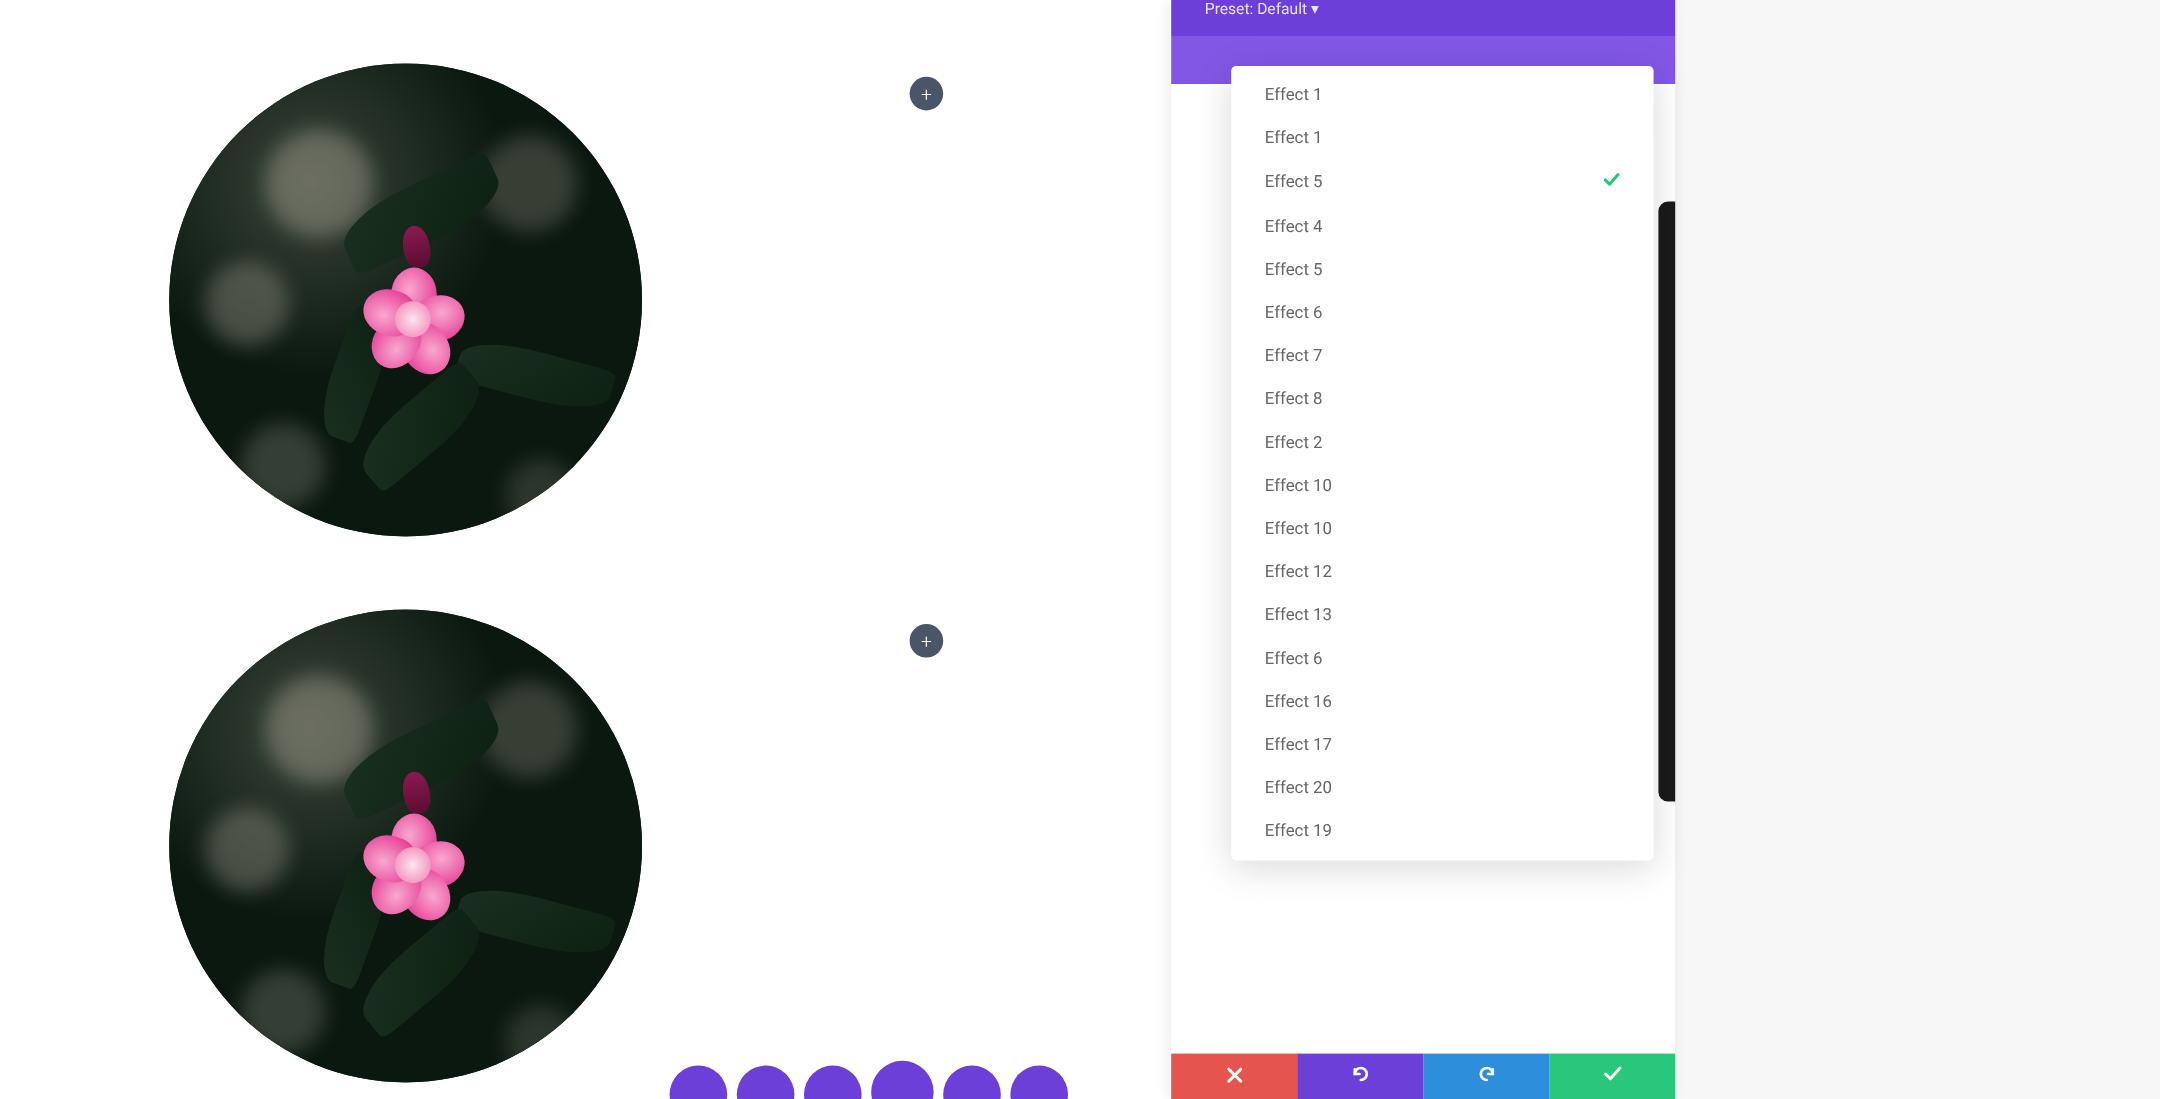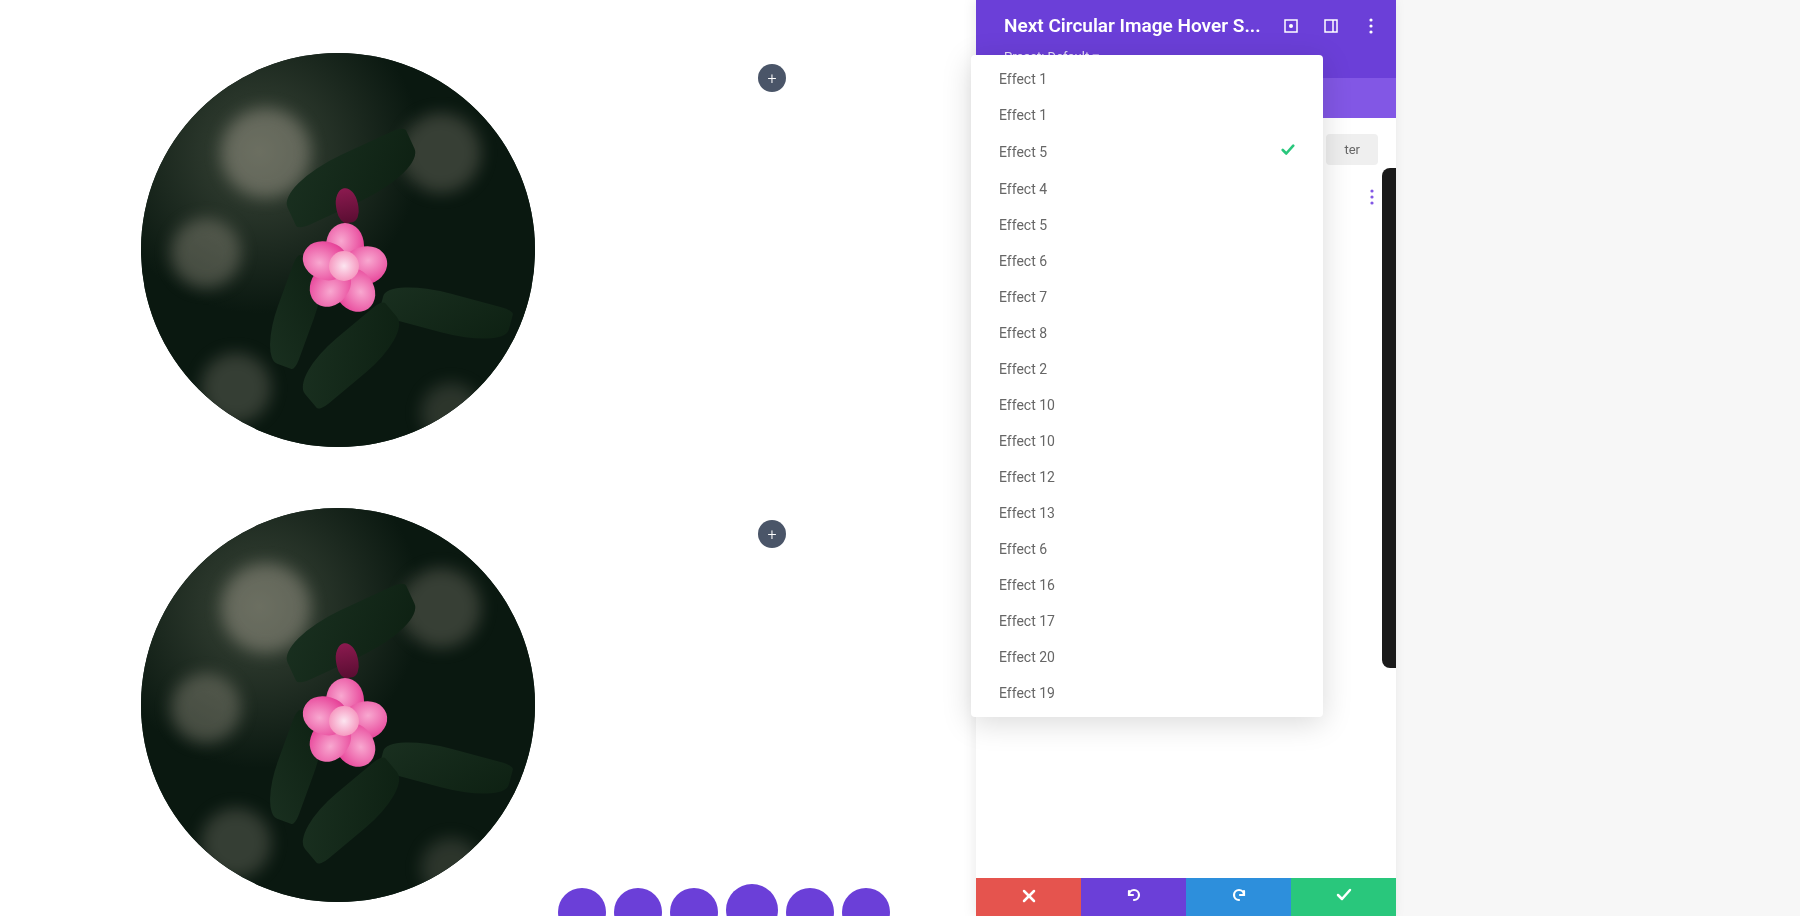--- a/index.html
+++ b/index.html
@@ -239,21 +239,21 @@
   display: flex;
   align-items: center;
   justify-content: center;
   cursor: pointer;
   color: #8257e5;
   font-size: 18px;
 }
 
 .dropdown {
   position: absolute;
-  left: 971px;
+  left: 1026px;
   top: 55px;
   width: 352px;
   background: #fff;
   border-radius: 4px;
   box-shadow: 0 6px 30px rgba(0,0,0,0.15);
   z-index: 100;
   max-height: 720px;
   overflow-y: auto;
   padding: 6px 0;
 }
@@ -388,44 +388,20 @@
     <div class="bottom-circle"></div>
     <div class="bottom-circle"></div>
     <div class="bottom-circle"></div>
     <div class="bottom-circle bottom-circle-big"></div>
     <div class="bottom-circle"></div>
     <div class="bottom-circle"></div>
   </div>
 </div>
 
 <div class="panel">
-  <div class="panel-header">
-    <div class="panel-title">Next Circular Image Hover S...</div>
-    <div class="panel-header-icons">
-      <div class="header-icon">
-        <svg width="16" height="16" viewBox="0 0 16 16" fill="none" stroke="currentColor" stroke-width="1.5">
-            <rect x="2" y="2" width="12" height="12"></rect>
-            <circle cx="8" cy="8" r="2" fill="currentColor" stroke="none"></circle>
-          </svg>
-      </div>
-      <div class="header-icon">
-        <svg width="16" height="16" viewBox="0 0 16 16" fill="none" stroke="currentColor" stroke-width="1.5">
-            <rect x="2" y="2" width="12" height="12"></rect>
-            <line x1="10" y1="2" x2="10" y2="14"></line>
-          </svg>
-      </div>
-      <div class="header-icon">
-        <svg width="4" height="16" viewBox="0 0 4 16" fill="currentColor">
-            <circle cx="2" cy="2" r="1.6"></circle>
-            <circle cx="2" cy="8" r="1.6"></circle>
-            <circle cx="2" cy="14" r="1.6"></circle>
-          </svg>
-      </div>
-    </div>
-  </div>
 
   <div class="preset-row">
     <span>Preset: Default ▾</span>
   </div>
 
   <div class="tabs-row">
     <div class="tab"></div>
   </div>
 
   <div class="filter-row">

